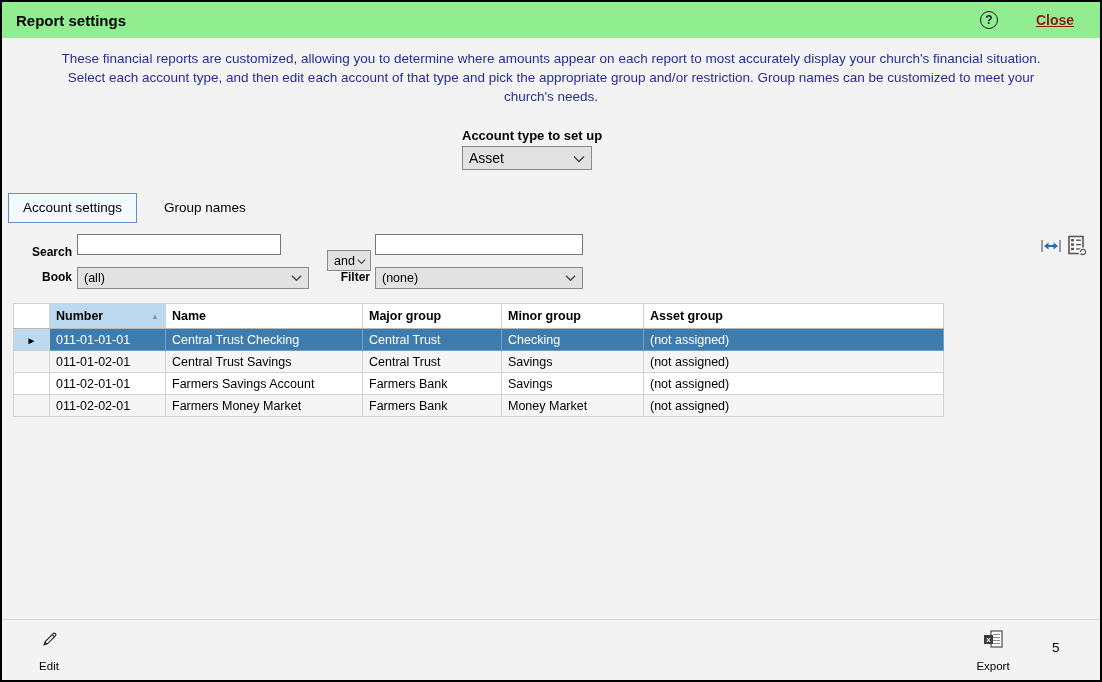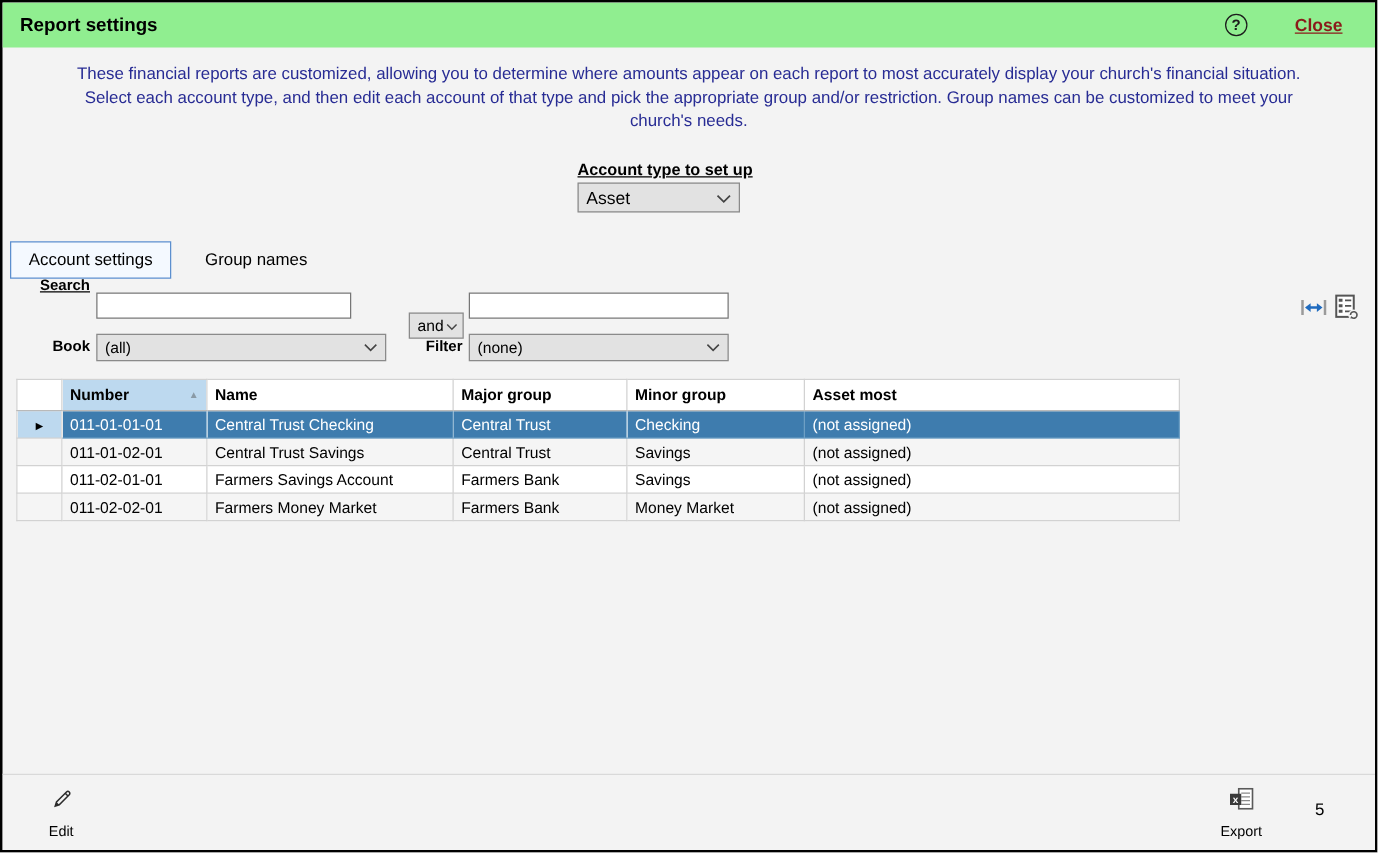--- a/index.html
+++ b/index.html
@@ -31,21 +31,21 @@
   
   .description {
     position:absolute; top:47px; left:50%; transform:translateX(-50%);
     width:1010px; text-align:center; color:#282c94;
     font-size:13.5px; line-height:19px;
   }
 
   
   .acct-label {
     position:absolute; top:126px; left:460px;
-    font-size:13px; font-weight:bold; color:#000;text-decoration:underline;
+    font-size:13px; font-weight:bold; color:#000;
   }
   .dropdown {
     background:#e2e2e2; border:1px solid #8a8a8a;
     display:flex; align-items:center; padding:0 6px; cursor:pointer;
     font-size:13px; color:#000;
   }
   .dropdown .dd-text { flex:1; overflow:hidden; white-space:nowrap; }
   .dropdown svg { flex:none; }
   .acct-dropdown { position:absolute; top:144px; left:460px; width:130px; height:24px; font-size:14px; }
 
@@ -53,21 +53,21 @@
   .tabs { position:absolute; top:191px; left:6px; display:flex; align-items:flex-end; }
   .tab {
     font-size:13.5px; color:#000; padding:6px 14px 7px 14px; cursor:pointer;
     border:1px solid transparent;
   }
   .tab.active { background:#f4f9ff; border:1px solid #5c8fce; }
   .tab.inactive { margin-left:12px; }
 
   
   .flabel { position:absolute; font-size:12px; font-weight:bold; color:#000; text-align:right; line-height:21px; }
-  .search-label { top:216px; left:20px; width:50px;text-decoration:underline; }
+  .search-label { top:240px; left:20px; width:50px; }
   .book-label   { top:265px; left:20px; width:50px; }
   .filter-label { top:265px; left:326px; width:42px; }
 
   .txtinput {
     position:absolute; height:21px; background:#fff; border:1px solid #767676;
     font-size:12.5px; padding:0 4px; font-family:"Liberation Sans", sans-serif;
   }
   .search-input-1 { top:232px; left:75px;  width:204px; }
   .search-input-2 { top:232px; left:373px; width:208px; }
 
@@ -211,21 +211,21 @@
       <thead>
         <tr>
           <th class="sel-col"></th>
           <th class="sorted">
             <span>Number</span>
             <span class="sort-arrow">▲</span>
           </th>
           <th>Name</th>
           <th>Major group</th>
           <th>Minor group</th>
-          <th>Asset most</th>
+          <th>Asset group</th>
         </tr>
       </thead>
       <tbody>
           <tr class="selected">
             <td class="sel-cell"><span class="row-arrow">►</span></td>
             <td>011-01-01-01</td>
             <td>Central Trust Checking</td>
             <td>Central Trust</td>
             <td>Checking</td>
             <td>(not assigned)</td>

